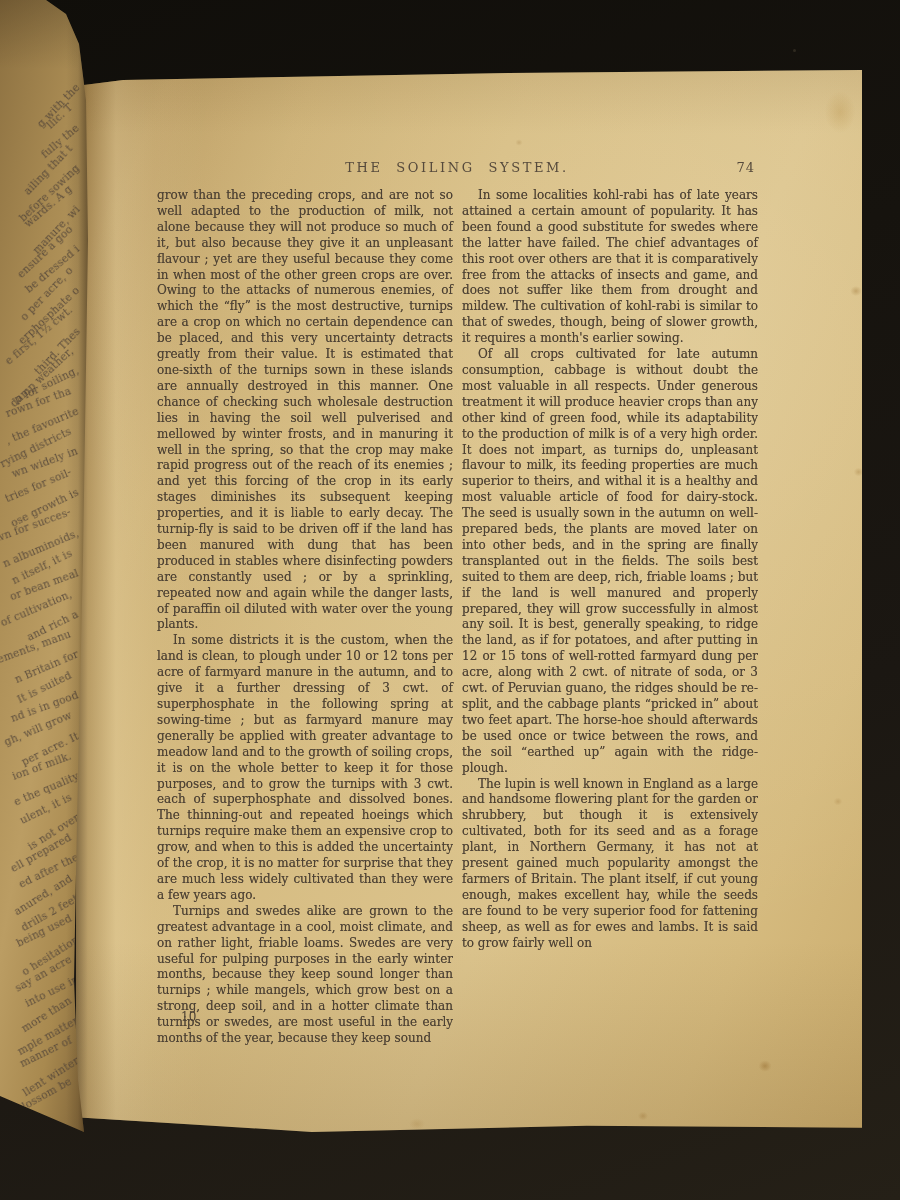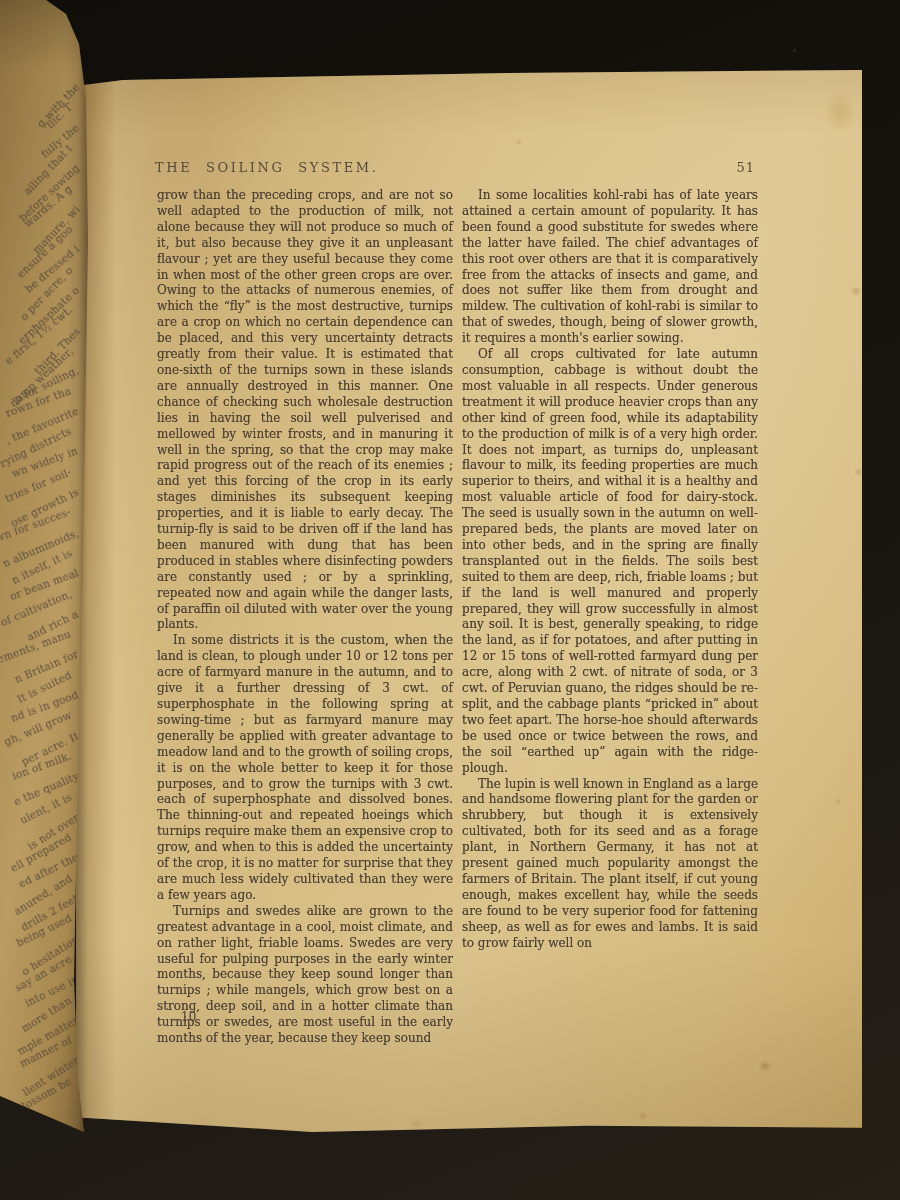--- a/index.html
+++ b/index.html
@@ -37,21 +37,21 @@
     content:"";position:absolute;inset:0;pointer-events:none;
     background:radial-gradient(120% 90% at 74% 26%,rgba(255,246,216,0.18),transparent 62%),
                linear-gradient(to bottom,transparent 82%,rgba(92,62,22,0.16) 100%),
                linear-gradient(to top,transparent 94%,rgba(120,90,45,0.15) 100%);
   }
   .running-head-row{
     position:absolute;top:90px;left:79px;width:604px;height:20px;z-index:4;
     color:#564a3c;font-size:13px;
   }
   .running-head{
-    position:absolute;left:0;right:0;text-align:left;
+    position:absolute;left:0;right:0;text-align:center;
     letter-spacing:2.6px;word-spacing:7px;
   }
   .page-number{position:absolute;right:4px;top:0;letter-spacing:1px;}
   .text-col{
     position:absolute;top:118px;width:296px;z-index:4;
     color:#4c4134;font-size:12px;line-height:15.9px;
     text-align:justify;text-justify:inter-word;
     text-shadow:0 0 .4px rgba(66,52,38,.55);
   }
   .col-left{left:81px;}
@@ -127,21 +127,21 @@
   <div class="spot" style="left:772px;top:214px;width:16px;height:14px;background:radial-gradient(closest-side,rgba(140,95,30,0.32),transparent 72%);"></div>
   <div class="spot" style="left:776px;top:396px;width:13px;height:12px;background:radial-gradient(closest-side,rgba(140,95,30,0.28),transparent 72%);"></div>
   <div class="spot" style="left:756px;top:726px;width:12px;height:11px;background:radial-gradient(closest-side,rgba(140,95,30,0.22),transparent 72%);"></div>
   <div class="spot" style="left:680px;top:988px;width:18px;height:16px;background:radial-gradient(closest-side,rgba(135,88,25,0.38),transparent 72%);"></div>
   <div class="spot" style="left:560px;top:1040px;width:14px;height:12px;background:radial-gradient(closest-side,rgba(135,88,25,0.26),transparent 72%);"></div>
   <div class="spot" style="left:330px;top:1046px;width:22px;height:16px;background:radial-gradient(closest-side,rgba(150,105,40,0.18),transparent 72%);"></div>
   <div class="spot" style="left:438px;top:68px;width:10px;height:9px;background:radial-gradient(closest-side,rgba(130,85,25,0.2),transparent 72%);"></div>
 
   <div class="running-head-row">
     <div class="running-head">THE SOILING SYSTEM.</div>
-    <div class="page-number">51</div>
+    <div class="page-number">74</div>
   </div>
 
   <div class="text-col col-left">
       <p>grow than the preceding crops, and are not so well adapted to the production of milk, not alone because they will not produce so much of it, but also because they give it an unpleasant flavour ; yet are they useful because they come in when most of the other green crops are over.  Owing to the attacks of numerous enemies, of which the “fly” is the most destructive, turnips are a crop on which no certain dependence can be placed, and this very uncertainty detracts greatly from their value.  It is estimated that one-sixth of the turnips sown in these islands are annually destroyed in this manner.  One chance of checking such wholesale destruction lies in having the soil well pulverised and mellowed by winter frosts, and in manuring it well in the spring, so that the crop may make rapid progress out of the reach of its enemies ; and yet this forcing of the crop in its early stages diminishes its subsequent keeping properties, and it is liable to early decay.  The turnip-fly is said to be driven off if the land has been manured with dung that has been produced in stables where disinfecting powders are constantly used ; or by a sprinkling, repeated now and again while the danger lasts, of paraffin oil diluted with water over the young plants.</p>
       <p class="indent">In some districts it is the custom, when the land is clean, to plough under 10 or 12 tons per acre of farmyard manure in the autumn, and to give it a further dressing of 3 cwt. of superphosphate in the following spring at sowing-time ; but as farmyard manure may generally be applied with greater advantage to meadow land and to the growth of soiling crops, it is on the whole better to keep it for those purposes, and to grow the turnips with 3 cwt. each of superphosphate and dissolved bones.  The thinning-out and repeated hoeings which turnips require make them an expensive crop to grow, and when to this is added the uncertainty of the crop, it is no matter for surprise that they are much less widely cultivated than they were a few years ago.</p>
       <p class="indent">Turnips and swedes alike are grown to the greatest advantage in a cool, moist climate, and on rather light, friable loams.  Swedes are very useful for pulping purposes in the early winter months, because they keep sound longer than turnips ; while mangels, which grow best on a strong, deep soil, and in a hotter climate than turnips or swedes, are most useful in the early months of the year, because they keep sound</p>
     </div>
   <div class="text-col col-right">
       <p class="indent">In some localities kohl-rabi has of late years attained a certain amount of popularity.  It has been found a good substitute for swedes where the latter have failed.  The chief advantages of this root over others are that it is comparatively free from the attacks of insects and game, and does not suffer like them from drought and mildew.  The cultivation of kohl-rabi is similar to that of swedes, though, being of slower growth, it requires a month's earlier sowing.</p>
       <p class="indent">Of all crops cultivated for late autumn consumption, cabbage is without doubt the most valuable in all respects.  Under generous treatment it will produce heavier crops than any other kind of green food, while its adaptability to the production of milk is of a very high order.  It does not impart, as turnips do, unpleasant flavour to milk, its feeding properties are much superior to theirs, and withal it is a healthy and most valuable article of food for dairy-stock.  The seed is usually sown in the autumn on well-prepared beds, the plants are moved later on into other beds, and in the spring are finally transplanted out in the fields. The soils best suited to them are deep, rich, friable loams ; but if the land is well manured and properly prepared, they will grow successfully in almost any soil.  It is best, generally speaking, to ridge the land, as if for potatoes, and after putting in 12 or 15 tons of well-rotted farmyard dung per acre, along with 2 cwt. of nitrate of soda, or 3 cwt. of Peruvian guano, the ridges should be re-split, and the cabbage plants “pricked in” about two feet apart.  The horse-hoe should afterwards be used once or twice between the rows, and the soil “earthed up” again with the ridge-plough.</p>

